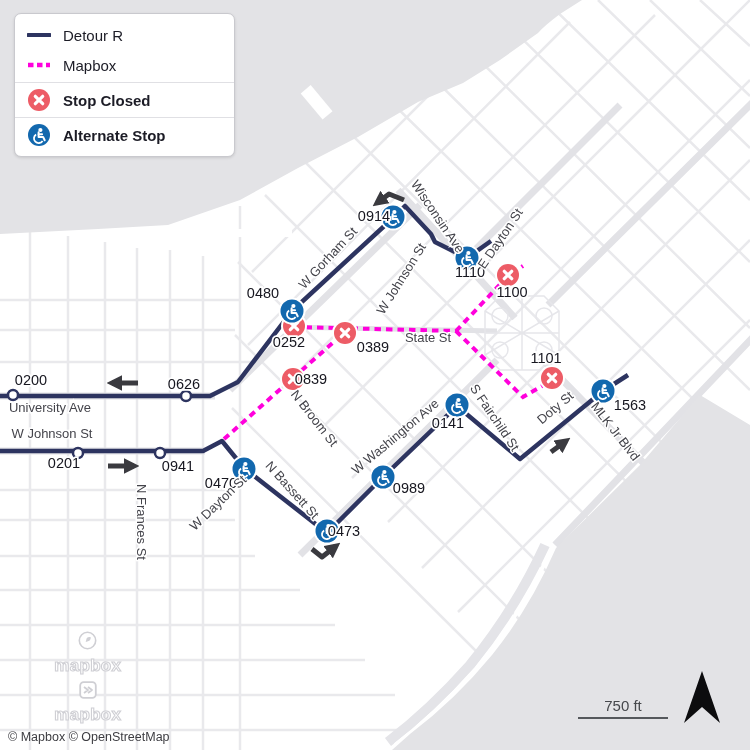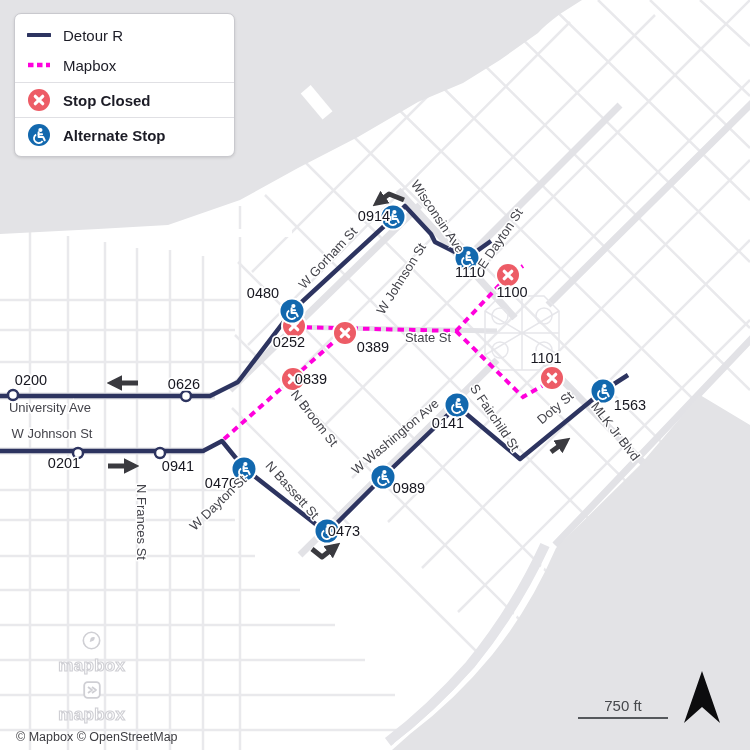--- a/index.html
+++ b/index.html
@@ -17,21 +17,21 @@
   .lg-row{display:flex;align-items:center;height:30px;padding:0 12px;gap:12px;}
   .lg-row.first{padding-top:6px;}
   .lg-divider{height:0;border-top:1px solid #e0e0e4;margin:2px 0;}
   .lg-label{font-size:15px;color:#1c1c26;}
   .lg-label.bold{font-weight:700;}
   .lg-swatch{width:24px;flex:0 0 24px;display:flex;align-items:center;justify-content:center;}
   
   #attrib{position:absolute;left:6px;bottom:6px;display:flex;align-items:center;gap:7px;flex-direction:column;}
   .wm{font-weight:700;font-size:17px;letter-spacing:.3px;color:#ffffff;
     -webkit-text-stroke:1.1px #cfcfd4;line-height:1;}
-  .attrib-text{font-size:12.5px;color:#3d3d42;margin-left:10px;}
+  .attrib-text{font-size:12.5px;color:#3d3d42;margin-left:2px;}
 </style>
 </head>
 <body>
 
 <div id="stage">
 
 <svg id="mapsvg" width="750" height="750" viewBox="0 0 750 750">
   <defs>
     <marker id="ah" viewBox="0 0 10 10" refX="6.5" refY="5" markerWidth="3.1" markerHeight="3.1" orient="auto-start-reverse">
       <path d="M0,0 L10,5 L0,10 z" fill="#3a3a3f"></path>

